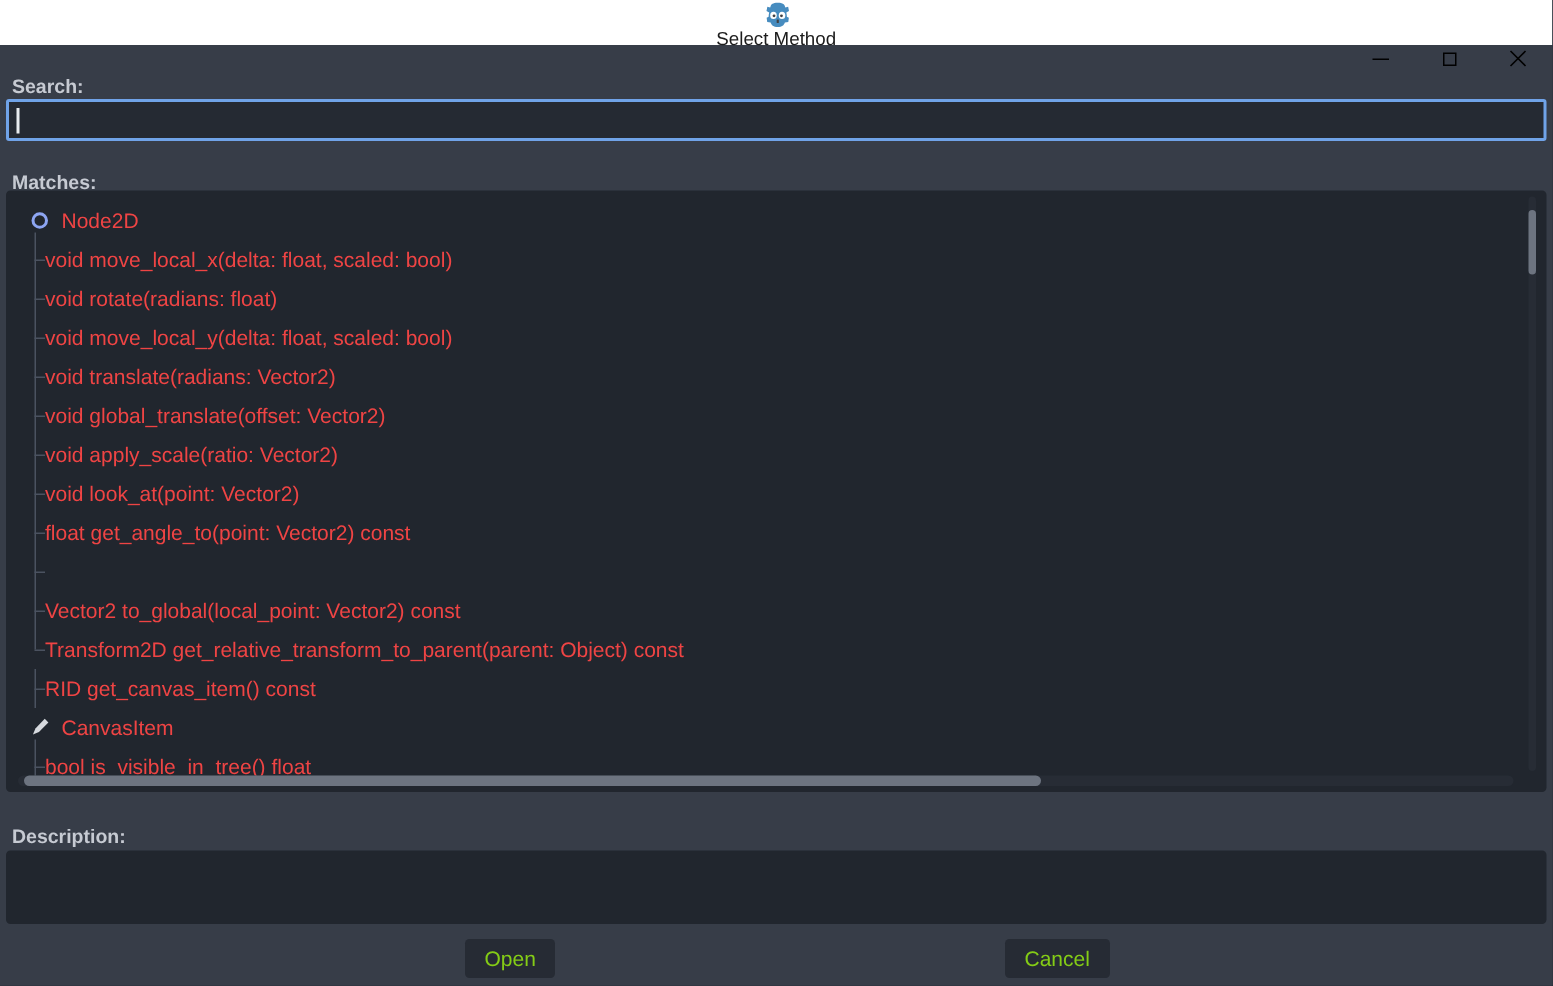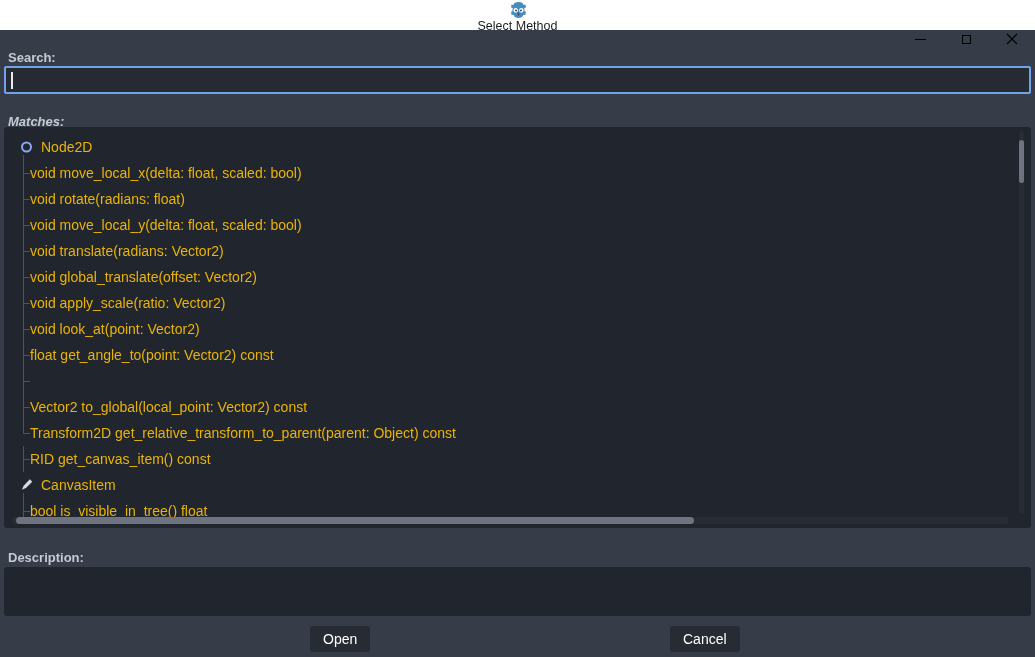--- a/index.html
+++ b/index.html
@@ -14,37 +14,37 @@
   .tb-icon { margin:0 7px 0 9px; width:19px; height:19px; display:flex; }
   .tb-title { font-size:12.5px; color:#1c1c1c; }
   .tb-controls { margin-left:auto; display:flex; height:100%; }
   .tb-btn { width:46px; height:100%; display:flex; align-items:center; justify-content:center; cursor:default; }
   .glyph-min { width:11px; height:1px; background:#000; display:block; }
   .glyph-max { width:9px; height:9px; border:1px solid #000; display:block; }
 
   
   .sec-label { position:absolute; left:8px; font-size:13px; font-weight:700; color:#c6cad2;margin-top:12px; }
   .lbl-search { top:38px; }
-  .lbl-matches { top:102px;font-style:italic; }
+  .lbl-matches { top:102px; }
   .lbl-desc { top:538px; }
 
   
   .search-input { position:absolute; left:4px; top:66px; width:1027px; height:28px;
                   background:#252a33; border:2px solid #70a3e8; border-radius:2px;
                   color:#dfe3e8; font-size:14px; padding:0 8px; outline:none;
                   font-family:"Liberation Sans", sans-serif; }
   .caret { position:absolute; left:11px; top:72px; width:2px; height:17px; background:#e8ebef;
            animation: blink 1.1s steps(1) infinite; }
   @keyframes blink { 50% { opacity:0; } }
 
   
   .list-panel { position:absolute; left:4px; top:127px; width:1027px; height:401px;
                 background:#21262e; border-radius:3px; overflow:hidden; }
   .rows { position:absolute; top:7px; left:0; right:0; }
-  .row { position:relative; height:26px; font-size:14px; color:#eab308; display:flex; align-items:center; }
+  .row { position:relative; height:26px; font-size:14px; color:#ef4444; display:flex; align-items:center; }
   .row .rlabel { white-space:nowrap; }
   .row.method .rlabel { margin-left:26px; }
   .row.class  .rlabel { margin-left:37px; }
   .cicon { position:absolute; left:16px; top:50%; transform:translateY(-50%);
            width:13px; height:13px; display:flex; align-items:center; justify-content:center; }
   .icon-circle { left:17px; width:11px; height:11px; border:2px solid #8da5f2; border-radius:50%; }
   .guide { position:absolute; left:19px; top:0; bottom:0; width:8px; }
   .guide::before { content:''; position:absolute; left:0; top:0; bottom:0; width:1px; background:#4b5260; }
   .guide::after  { content:''; position:absolute; left:0; top:13px; width:7px; height:1px; background:#4b5260; }
   .guide.last::before { bottom:13px; }
@@ -59,21 +59,21 @@
                    background:#272c35; border-radius:3px; }
   .vscroll-thumb { position:absolute; top:9px; left:0; height:43px; width:5px;
                    background:#6d7480; border-radius:3px; }
 
   
   .desc-panel { position:absolute; left:4px; top:567px; width:1027px; height:49px;
                 background:#21262e; border-radius:3px; color:#c9ccd2; font-size:13px; padding:6px 8px; }
 
   
   .dlg-btn { position:absolute; top:626px; height:26px; background:#262b34; border:none;
-             border-radius:3px; color:#ffffff; font-size:14px; padding:0 13px;
+             border-radius:3px; color:#84cc16; font-size:14px; padding:0 13px;
              font-family:"Liberation Sans", sans-serif; cursor:default; }
   .btn-open { left:310px; }
   .btn-cancel { left:670px; }
 </style>
 </head>
 <body>
 
 <div class="window">
 
   <div class="titlebar">

